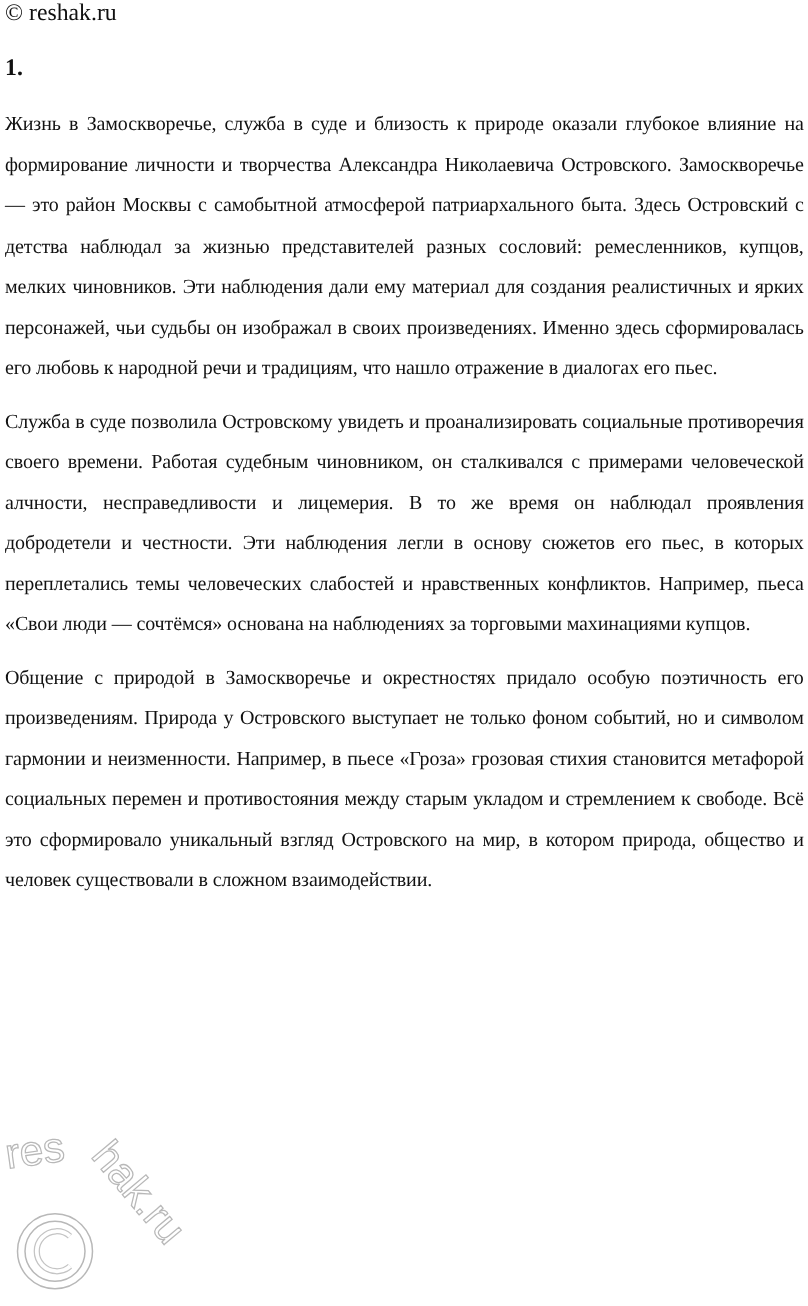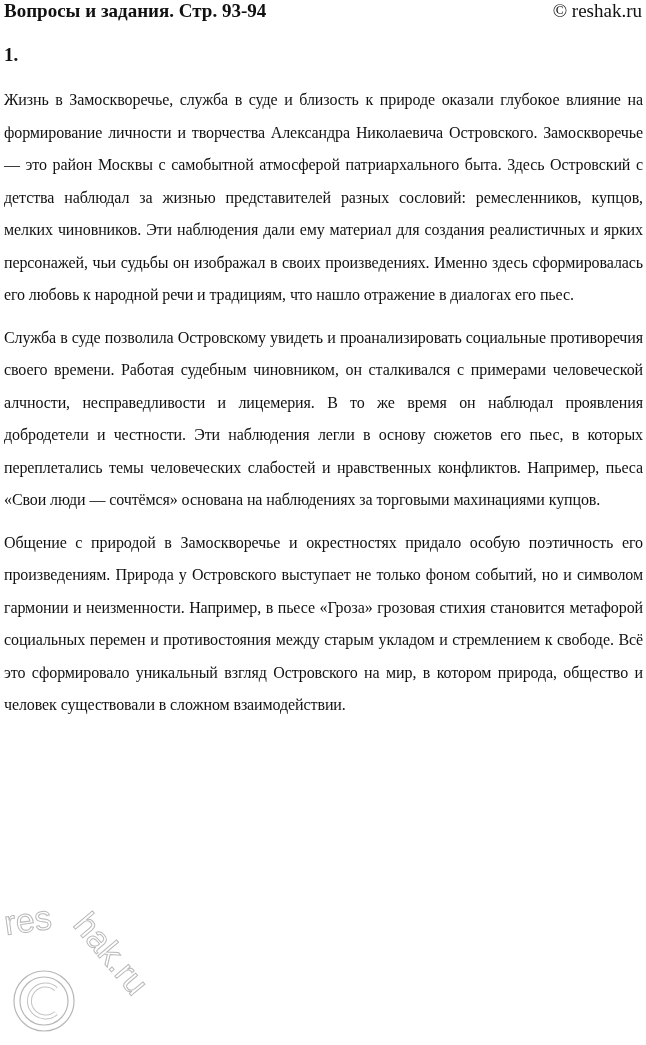--- a/index.html
+++ b/index.html
@@ -66,21 +66,20 @@
   }
   .watermark svg {
     width: 100%;
     height: 100%;
   }
 </style>
 </head>
 <body>
 
 <div class="header">
-  <div class="header-title">Вопросы и задания. Стр. 93-94</div>
   <div class="header-source">© reshak.ru</div>
 </div>
 
 <div class="task-number">1.</div>
 
 <div class="content">
   <p class="para">Жизнь в Замоскворечье, служба в суде и близость к природе оказали глубокое влияние на формирование личности и творчества Александра Николаевича Островского. Замоскворечье — это район Москвы с самобытной атмосферой патриархального быта. Здесь Островский с детства наблюдал за жизнью представителей разных сословий: ремесленников, купцов, мелких чиновников. Эти наблюдения дали ему материал для создания реалистичных и ярких персонажей, чьи судьбы он изображал в своих произведениях. Именно здесь сформировалась его любовь к народной речи и традициям, что нашло отражение в диалогах его пьес.</p>
   <p class="para">Служба в суде позволила Островскому увидеть и проанализировать социальные противоречия своего времени. Работая судебным чиновником, он сталкивался с примерами человеческой алчности, несправедливости и лицемерия. В то же время он наблюдал проявления добродетели и честности. Эти наблюдения легли в основу сюжетов его пьес, в которых переплетались темы человеческих слабостей и нравственных конфликтов. Например, пьеса «Свои люди — сочтёмся» основана на наблюдениях за торговыми махинациями купцов.</p>
   <p class="para">Общение с природой в Замоскворечье и окрестностях придало особую поэтичность его произведениям. Природа у Островского выступает не только фоном событий, но и символом гармонии и неизменности. Например, в пьесе «Гроза» грозовая стихия становится метафорой социальных перемен и противостояния между старым укладом и стремлением к свободе. Всё это сформировало уникальный взгляд Островского на мир, в котором природа, общество и человек существовали в сложном взаимодействии.</p>
 </div>

